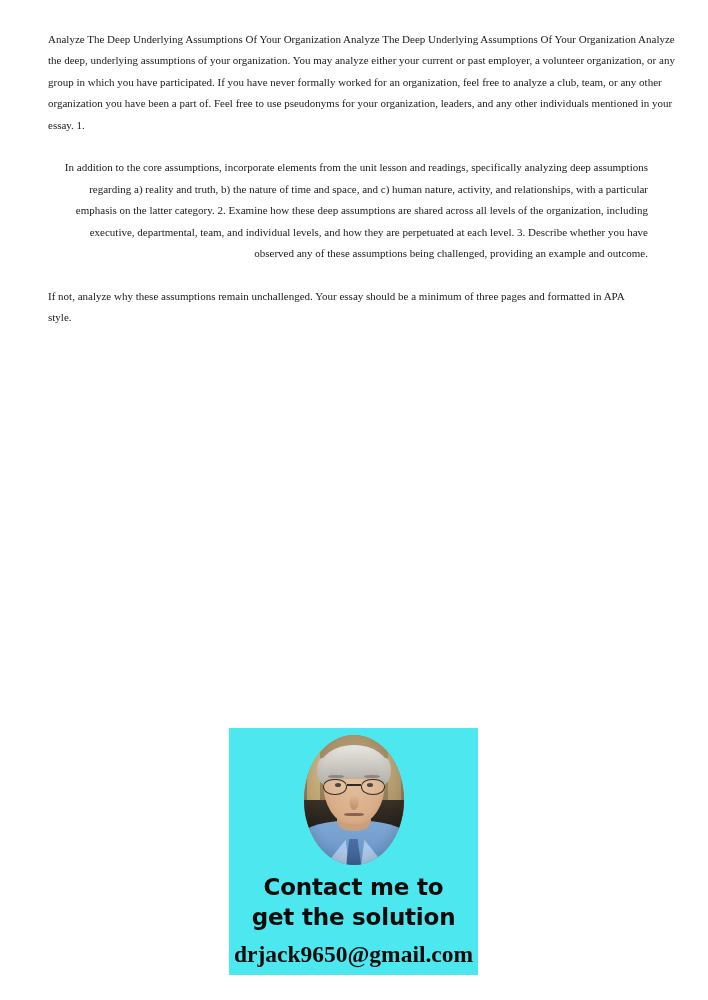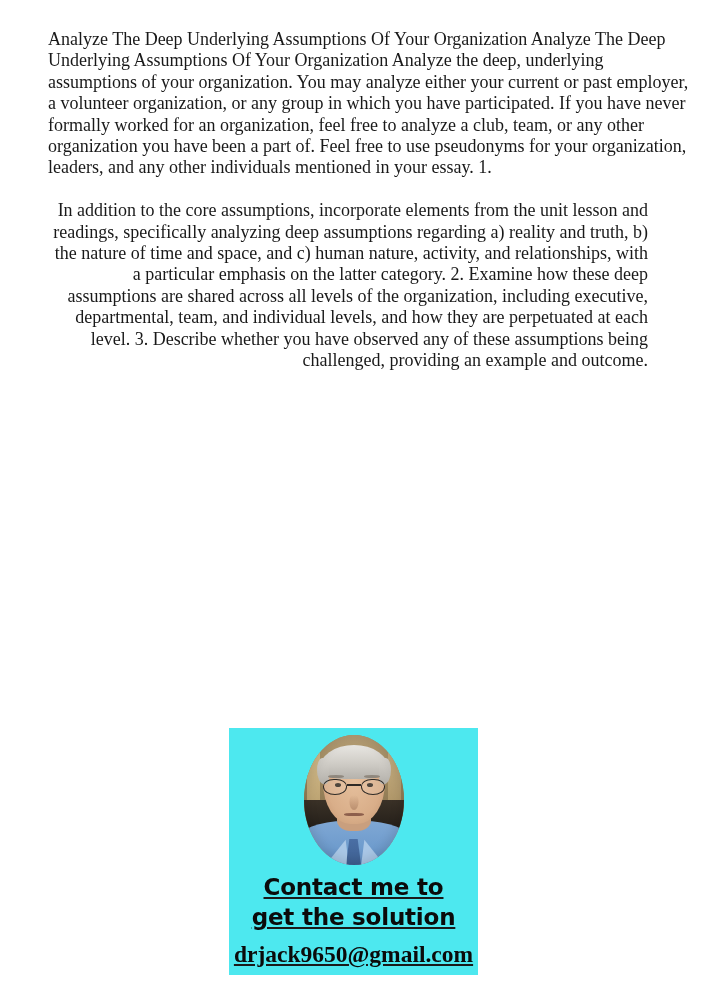--- a/index.html
+++ b/index.html
@@ -27,21 +27,21 @@
   
   .doc-body {
     position: absolute;
     left: 48px;
     top: 29px;
     width: 642px;
   }
 
   .para {
     font-family: "Liberation Serif", "DejaVu Serif", serif;
-    font-size: 18px;
+    font-size: 11px;
     line-height: 21.4px;
     color: #191919;
     text-align: left;
     margin: 0;
     -webkit-font-smoothing: antialiased;
   }
 
   .para + .para {
     margin-top: 21.4px;
   }
@@ -57,21 +57,20 @@
     left: 229px;
     top: 728px;
     width: 249px;
     height: 247px;
     background: #4de8ef;
     box-sizing: border-box;
     display: flex;
     flex-direction: column;
     align-items: center;
     overflow: hidden;
-    text-decoration: underline;
   }
 
   .avatar {
     position: relative;
     margin-top: 7px;
     width: 100px;
     height: 130px;
     border-radius: 50% / 50%;
     overflow: hidden;
     background: #8f7a53;
@@ -257,20 +256,21 @@
   }
 </style>
 </head>
 <body>
 
 <div class="page">
 
   <div class="doc-body">
     <p class="para para-1">Analyze The Deep Underlying Assumptions Of Your Organization Analyze The Deep Underlying Assumptions Of Your Organization Analyze the deep, underlying assumptions of your organization. You may analyze either your current or past employer, a volunteer organization, or any group in which you have participated. If you have never formally worked for an organization, feel free to analyze a club, team, or any other organization you have been a part of. Feel free to use pseudonyms for your organization, leaders, and any other individuals mentioned in your essay. 1.</p>
     <p class="para para-2">In addition to the core assumptions, incorporate elements from the unit lesson and readings, specifically analyzing deep assumptions regarding a) reality and truth, b) the nature of time and space, and c) human nature, activity, and relationships, with a particular emphasis on the latter category. 2. Examine how these deep assumptions are shared across all levels of the organization, including executive, departmental, team, and individual levels, and how they are perpetuated at each level. 3. Describe whether you have observed any of these assumptions being challenged, providing an example and outcome.</p>
+    <p class="para para-3">If not, analyze why these assumptions remain unchallenged. Your essay should be a minimum of three pages and formatted in APA style.</p>
   </div>
 
   <div class="contact-banner" style="background: rgb(77, 232, 239);">
 
     <div class="avatar">
       <div class="bg-wall"></div>
       <div class="bg-frame-l"></div>
       <div class="bg-frame-r"></div>
       <div class="bg-dark"></div>
       <div class="shirt"></div>

